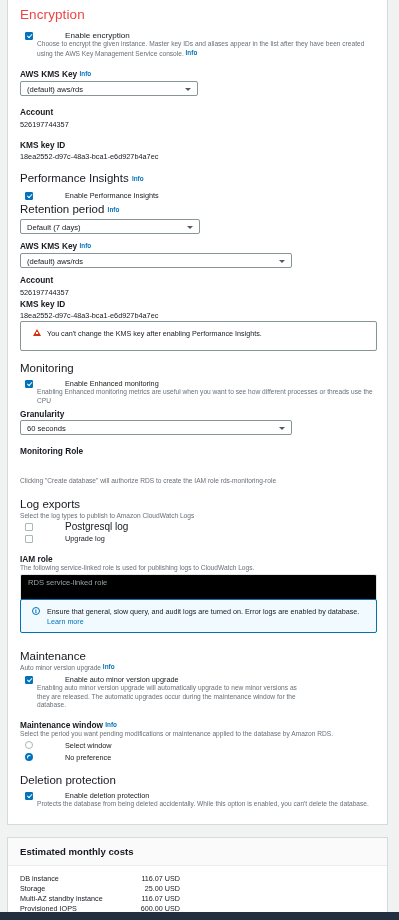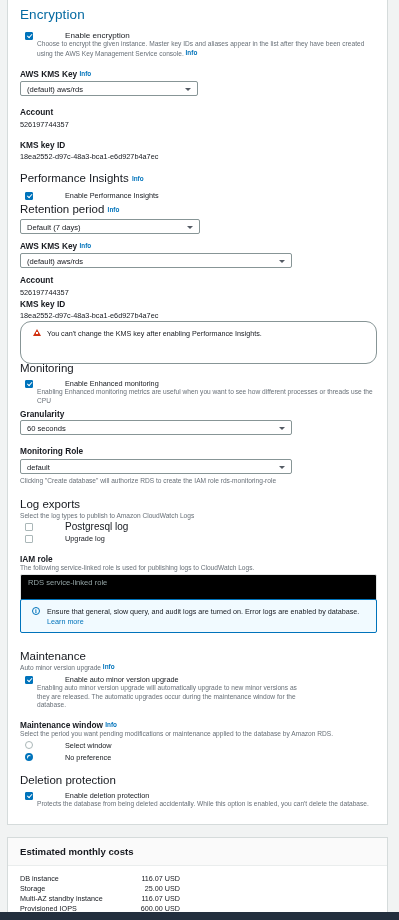--- a/index.html
+++ b/index.html
@@ -36,21 +36,21 @@
   }
   #cost-card {
     top: 837px;
     height: 80px;
     overflow: hidden;
   }
 
   
   .sec-title {
     font-size: 13.5px;
-    color: #0369a1;
+    color: #ef4444;
     font-weight: normal;
     letter-spacing: .1px;
     margin: 0;
     line-height: 16px;
   }
   .sub-title {
     font-size: 11.5px;
     color: #16191f;
     line-height: 14px;
     margin: 0;
@@ -344,42 +344,38 @@
     <div class="select" style="left:12px; top:257px; width:272px;">
       <span class="sv">(default) aws/rds</span>
       <span class="caret"></span>
     </div>
 
     <div class="abs field-label" style="left:12px; top:279px;">Account</div>
     <div class="abs value-text" style="left:12px; top:292px;">526197744357</div>
     <div class="abs field-label" style="left:12px; top:303px;">KMS key ID</div>
     <div class="abs value-text" style="left:12px; top:315px;">18ea2552-d97c-48a3-bca1-e6d927b4a7ec</div>
 
-    <div class="alert warning" style="left:12px; top:325px; width:357px; height:43px;border-radius:11px;">
+    <div class="alert warning" style="left:12px; top:325px; width:357px; height:30px;">
       <span class="tri-icon"></span>
       <span class="alert-text">You can't change the KMS key after enabling Performance Insights.</span>
     </div>
 
     <div class="abs sub-title" style="left:12px; top:365px;">Monitoring</div>
 
     <div class="cbox checked" style="left:17px; top:384px;"></div>
     <div class="abs cb-label" style="left:29px; top:382px; font-size:7.3px;">Enable Enhanced monitoring</div>
     <div class="abs desc" style="left:29px; top:392px; width:340px;">Enabling Enhanced monitoring metrics are useful when you want to see how different processes or threads use the CPU</div>
 
     <div class="abs field-label" style="left:12px; top:413px;">Granularity</div>
     <div class="select" style="left:12px; top:424px; width:272px;">
       <span class="sv">60 seconds</span>
       <span class="caret"></span>
     </div>
 
     <div class="abs field-label" style="left:12px; top:450px;">Monitoring Role</div>
-    <div class="select" style="left:12px; top:463px; width:272px;">
-      <span class="sv">default</span>
-      <span class="caret"></span>
-    </div>
     <div class="abs desc" style="left:12px; top:481px; width:350px;">Clicking "Create database" will authorize RDS to create the IAM role rds-monitoring-role</div>
 
     <div class="abs sub-title" style="left:12px; top:501px;">Log exports</div>
     <div class="abs desc" style="left:12px; top:516px;">Select the log types to publish to Amazon CloudWatch Logs</div>
 
     <div class="cbox unchecked" style="left:17px; top:527px;"></div>
     <div class="abs cb-label" style="left:29px; top:525px; font-size:10px;">Postgresql log</div>
 
     <div class="cbox unchecked" style="left:17px; top:539px;"></div>
     <div class="abs cb-label" style="left:29px; top:537px; font-size:7.3px;">Upgrade log</div>

